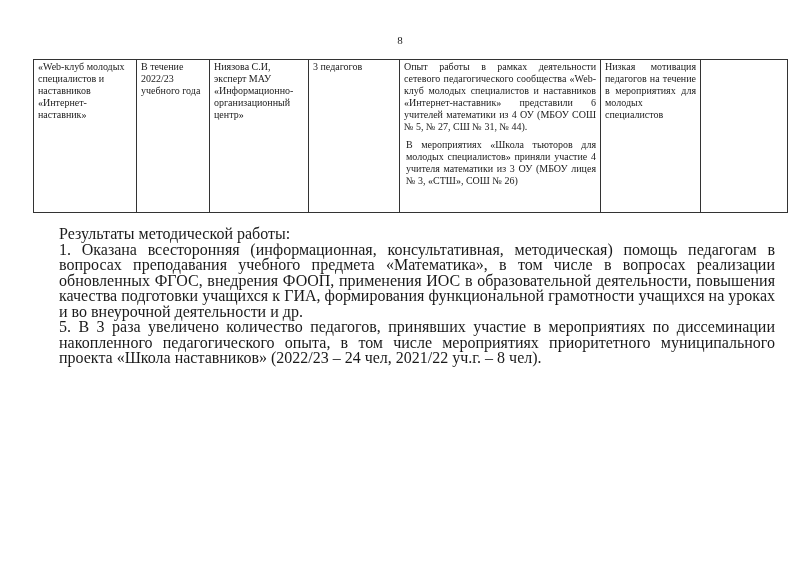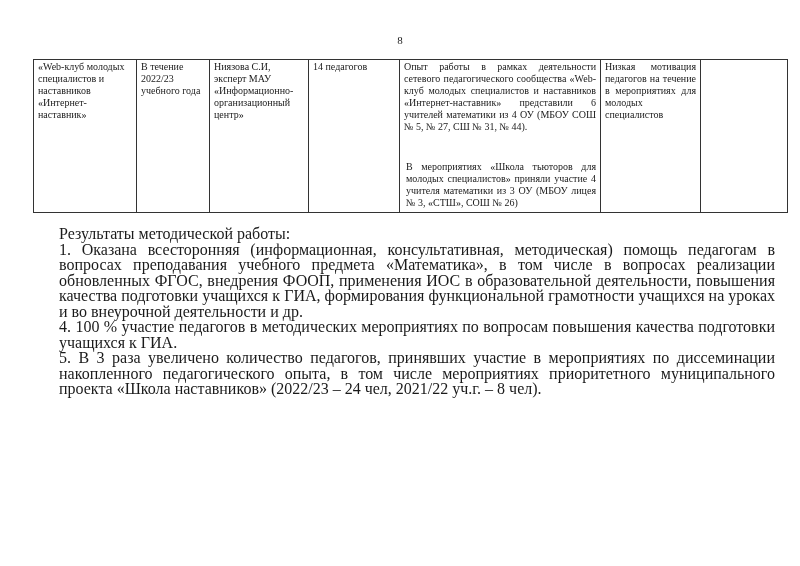--- a/index.html
+++ b/index.html
@@ -15,21 +15,21 @@
     position: absolute; left: 33px; top: 59px; width: 754px; height: 153px;
     border-collapse: collapse; table-layout: fixed; font-size: 10px; line-height: 12px;
   }
   table.plan td {
     border: 1px solid #333; vertical-align: top; padding: 1px 4px;
   }
   table.plan tr { height: 153px; }
   td.center { text-align: left; }
   td.justify { text-align: justify; }
   .cell-para { margin: 0; text-align: justify; text-align-last: left; }
-  .cell-para + .cell-para { margin-top: 28px; padding-left: 2px; }
+  .cell-para + .cell-para { margin-top: 6px; padding-left: 2px; }
   .results {
     position: absolute; left: 59px; top: 226px; width: 716px;
     font-size: 16px; line-height: 15.5px;
   }
   .results .heading { margin: 0; }
   .results .item { margin: 0; text-align: justify; }
 </style>
 </head>
 <body>
 
@@ -43,29 +43,28 @@
     <col style="width:91px">
     <col style="width:201px">
     <col style="width:100px">
     <col style="width:87px">
   </colgroup>
   <tbody>
       <tr>
     <td class="center">«Web-клуб молодых специалистов и наставников «Интернет-наставник»</td>
     <td class="center">В течение 2022/23 учебного года</td>
     <td class="center">Ниязова С.И, эксперт МАУ «Информационно-организационный центр»</td>
-    <td class="center">14 педагогов</td>
+    <td class="center">3 педагогов</td>
     <td>
       <p class="cell-para">Опыт работы в рамках деятельности сетевого педагогического сообщества «Web-клуб молодых специалистов и наставников «Интернет-наставник» представили 6 учителей математики из 4 ОУ (МБОУ СОШ № 5, № 27, СШ № 31, № 44).</p>
       <p class="cell-para">В мероприятиях «Школа тьюторов для молодых специалистов» приняли участие 4 учителя математики из 3 ОУ (МБОУ лицея № 3, «СТШ», СОШ № 26)</p>
     </td>
     <td class="justify">Низкая мотивация педагогов на течение в мероприятиях для молодых специалистов</td>
     <td></td>
   </tr>
 </tbody>
   </table>
 
 <div class="results">
   <p class="heading">Результаты методической работы:</p>
   <p class="item">1. Оказана всесторонняя (информационная, консультативная, методическая)  помощь  педагогам в вопросах преподавания учебного предмета «Математика», в том числе в вопросах реализации обновленных ФГОС, внедрения ФООП, применения ИОС в образовательной деятельности, повышения качества подготовки учащихся к ГИА, формирования функциональной грамотности учащихся на уроках и во внеурочной деятельности и др.</p>
-  <p class="item">4. 100 % участие педагогов в методических мероприятиях по вопросам повышения качества подготовки учащихся к ГИА.</p>
   <p class="item">5. В 3 раза увеличено количество педагогов, принявших участие в мероприятиях по диссеминации накопленного педагогического опыта, в том числе мероприятиях приоритетного муниципального проекта «Школа наставников» (2022/23 – 24 чел, 2021/22 уч.г. – 8 чел).</p>
 </div>
 
 </body></html>

